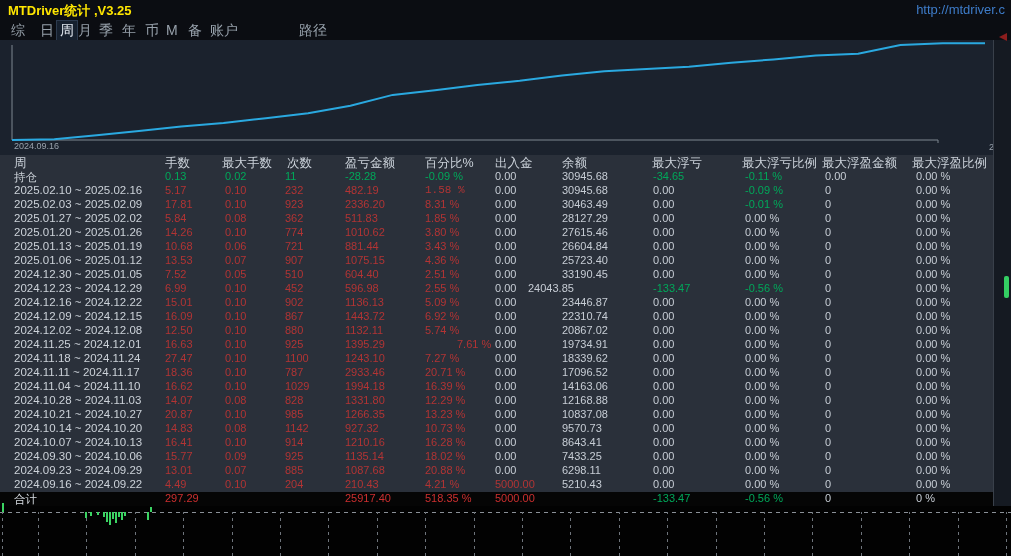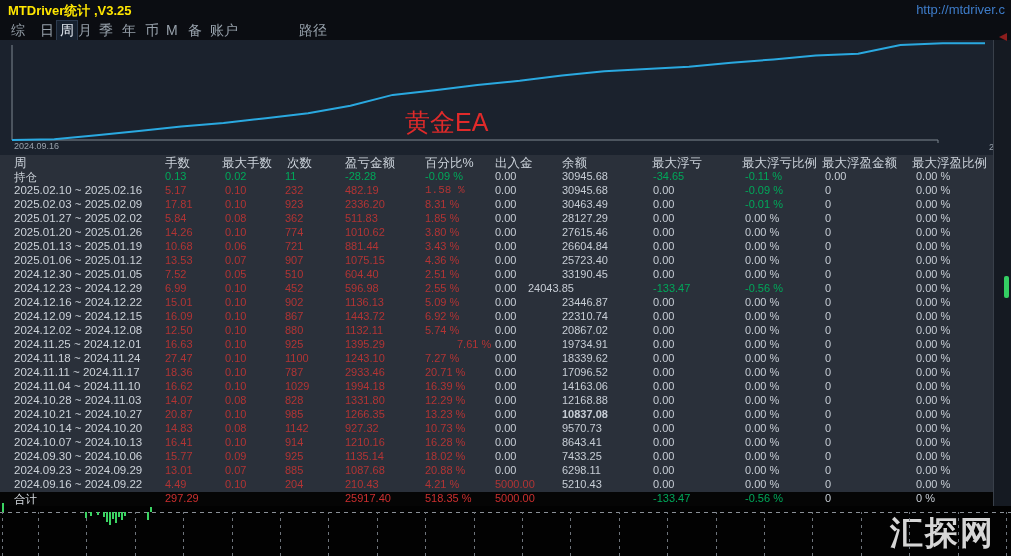--- a/index.html
+++ b/index.html
@@ -77,21 +77,20 @@
       <span class="menu-item" style="left: 296px;">路径</span>
     </div>
 
   <div class="chart">
     <svg id="chartSvg" width="1011" height="115" viewBox="0 0 1011 115">
         <path d="M12,5 L12,100 L938,100 L938,103" stroke="#7e8791" fill="none"></path>
         <polyline points="12.0,100.0 54.3,99.2 96.6,95.2 138.9,90.9 181.2,86.4 223.5,82.9 265.8,78.2 308.1,73.3 350.4,65.8 392.7,54.9 435.0,50.2 477.3,45.0 519.7,40.8 562.0,35.4 604.3,31.2 646.6,29.0 688.9,26.7 731.2,22.7 773.5,19.4 815.8,15.6 858.1,13.7 900.4,5.0 942.7,3.2 985.0,3.2" stroke="#2aa9e0" stroke-width="2" fill="none"></polyline>
       </svg>
     <div class="xlabel start">2024.09.16</div>
     <div class="xlabel end">2025.02.10</div>
-    <div class="ea-label">黄金EA</div>
   </div>
 
   <div class="table" id="statsTable">
       <div class="thead">
         <span style="left: 14px;">周</span>
         <span style="left: 165px;">手数</span>
         <span style="left: 222px;">最大手数</span>
         <span style="left: 287px;">次数</span>
         <span style="left: 345px;">盈亏金额</span>
         <span style="left: 425px;">百分比%</span>
@@ -341,21 +340,21 @@
         <span class="w" style="left: 916px;">0.00 %</span>
       </div>
       <div class="row">
         <span class="period">2024.10.21 ~ 2024.10.27</span>
         <span class="r" style="left: 165px;">20.87</span>
         <span class="r" style="left: 225px;">0.10</span>
         <span class="r" style="left: 285px;">985</span>
         <span class="r" style="left: 345px;">1266.35</span>
         <span class="r" style="left: 425px;">13.23 %</span>
         <span class="w" style="left: 495px;">0.00</span>
-        <span class="w" style="left: 562px; font-weight: bold;">10837.08</span>
+        <span class="w" style="left: 562px;">10837.08</span>
         <span class="w" style="left: 653px;">0.00</span>
         <span class="w" style="left: 745px;">0.00 %</span>
         <span class="w" style="left: 825px;">0</span>
         <span class="w" style="left: 916px;">0.00 %</span>
       </div>
       <div class="row">
         <span class="period">2024.10.14 ~ 2024.10.20</span>
         <span class="r" style="left: 165px;">14.83</span>
         <span class="r" style="left: 225px;">0.08</span>
         <span class="r" style="left: 285px;">1142</span>
@@ -432,21 +431,20 @@
         <span class="r" style="left: 495px;">5000.00</span>
         <span class="g" style="left: 653px;">-133.47</span>
         <span class="g" style="left: 745px;">-0.56 %</span>
         <span class="w" style="left: 825px;">0</span>
         <span class="w" style="left: 916px;">0 %</span>
       </div>
     </div>
 
   <div class="bottom" id="bottomStrip">
     <div class="hdash"></div>
-    <div class="watermark">汇探网</div>
   <div class="vdash" style="left: 2px;"></div>
       <div class="vdash" style="left: 38px;"></div>
       <div class="vdash" style="left: 86px;"></div>
       <div class="vdash" style="left: 135px;"></div>
       <div class="vdash" style="left: 183px;"></div>
       <div class="vdash" style="left: 232px;"></div>
       <div class="vdash" style="left: 280px;"></div>
       <div class="vdash" style="left: 328px;"></div>
       <div class="vdash" style="left: 377px;"></div>
       <div class="vdash" style="left: 425px;"></div>

